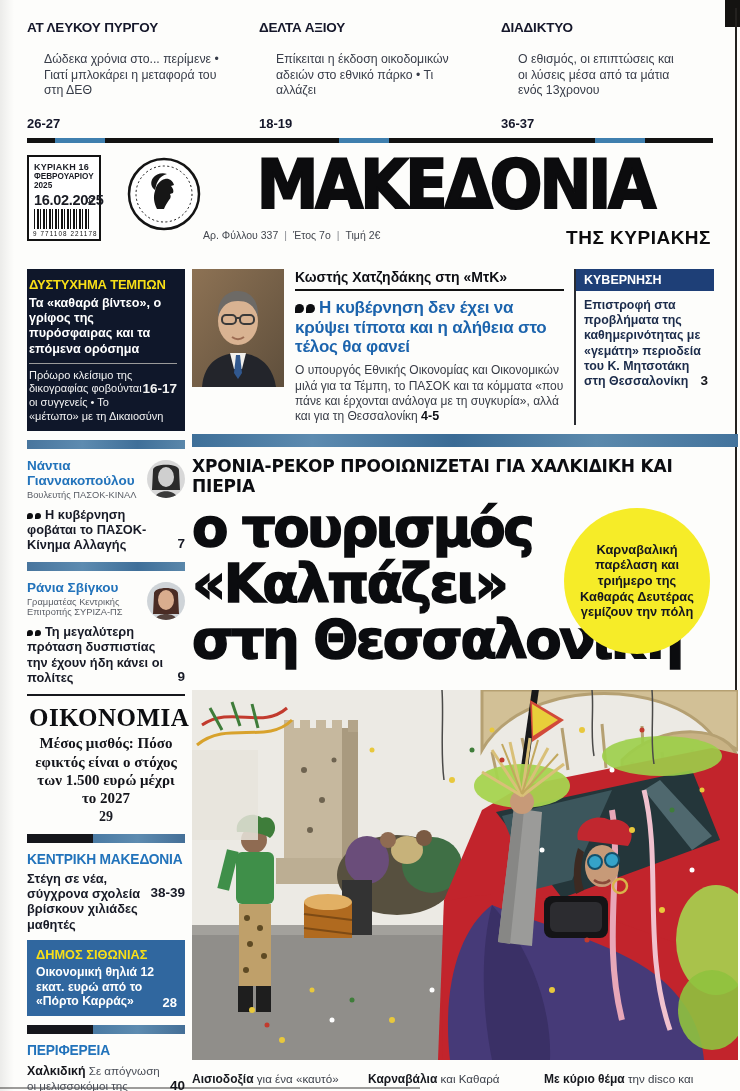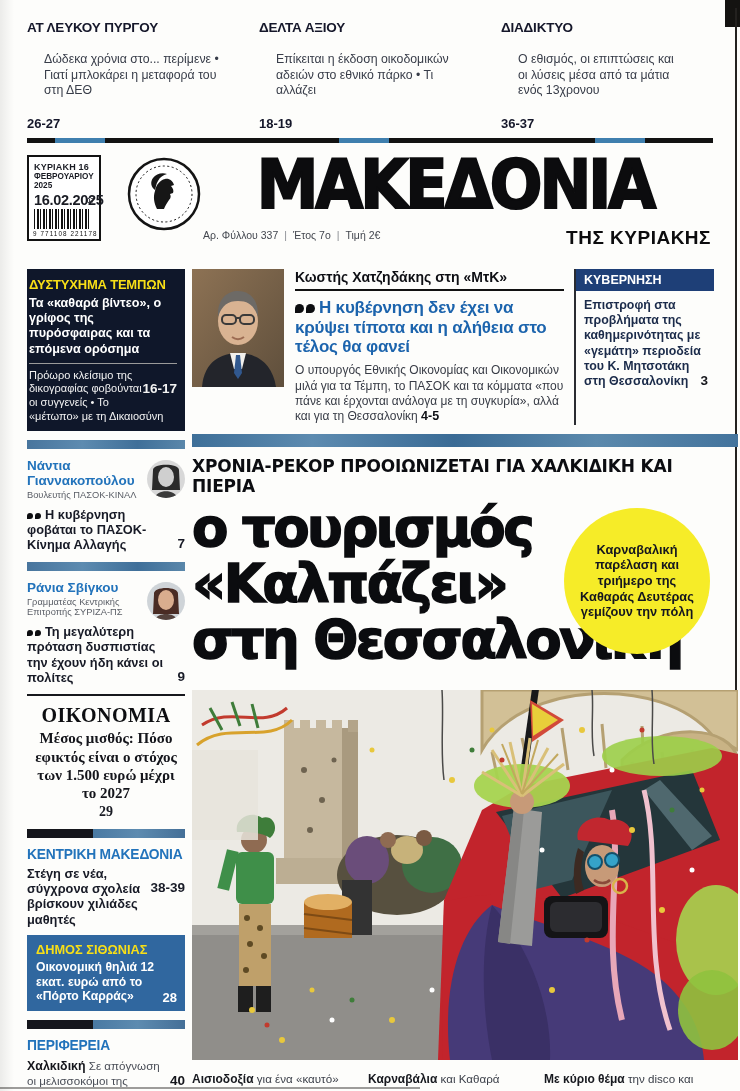--- a/index.html
+++ b/index.html
@@ -61,21 +61,21 @@
   .opinion{position:relative;padding-right:0;}
   .op-name{font-size:13.5px;font-weight:800;color:#2273bb;line-height:1.12;}
   .op-role{font-size:9.3px;color:#5a5e66;line-height:1.15;margin-top:2px;}
   .op-quote{font-size:12.8px;font-weight:800;color:#171a26;line-height:1.2;margin-top:6px;position:relative;padding-right:14px;}
   .op-quote .pg{position:absolute;right:0;bottom:0;font-size:13.5px;}
   .avatar{position:absolute;right:0;top:2px;width:38px;height:38px;border-radius:50%;overflow:hidden;}
   .drops{display:inline-block;margin-right:3px;}
   .drops i{display:inline-block;width:6px;height:6px;background:#0d0e11;border-radius:50% 50% 50% 0;margin-right:1.5px;transform:rotate(0deg);}
   .hair{height:2px;background:#17181d;margin:9px 0 8px 0;}
   .economy{text-align:center;font-family:"Liberation Serif",serif;padding:0 2px;}
-  .economy .et{font-size:20px;font-weight:700;letter-spacing:.5px;color:#0d0e11;margin-bottom:2px;}
+  .economy .et{font-size:25px;font-weight:700;letter-spacing:.5px;color:#0d0e11;margin-bottom:2px;}
   .economy .ex{font-size:15px;font-weight:700;line-height:1.22;color:#14151b;}
   .economy .pg{font-size:14px;font-weight:700;margin-top:1px;}
   .sec-head{font-size:13.8px;font-weight:800;color:#2273bb;letter-spacing:-.2px;margin-bottom:4px;}
   .sec-text{font-size:12.8px;font-weight:800;color:#171a26;line-height:1.2;position:relative;padding-right:0;}
   .sec-text .pg{float:right;font-size:13.5px;margin-top:14px;}
   .bluebox{background:#30679f;padding:7px 8px 7px 9px;color:#fff;}
   .bluebox .yt{color:#f8df17;font-size:12.8px;font-weight:800;margin-bottom:3px;}
   .bluebox .tx{font-size:12.2px;font-weight:800;line-height:1.2;}
   .bluebox .pg{float:right;font-size:13px;font-weight:800;margin-top:-14px;}
   .regitem{position:relative;font-size:11.6px;line-height:1.25;color:#4a4e57;padding-right:24px;margin:6px 0;}

